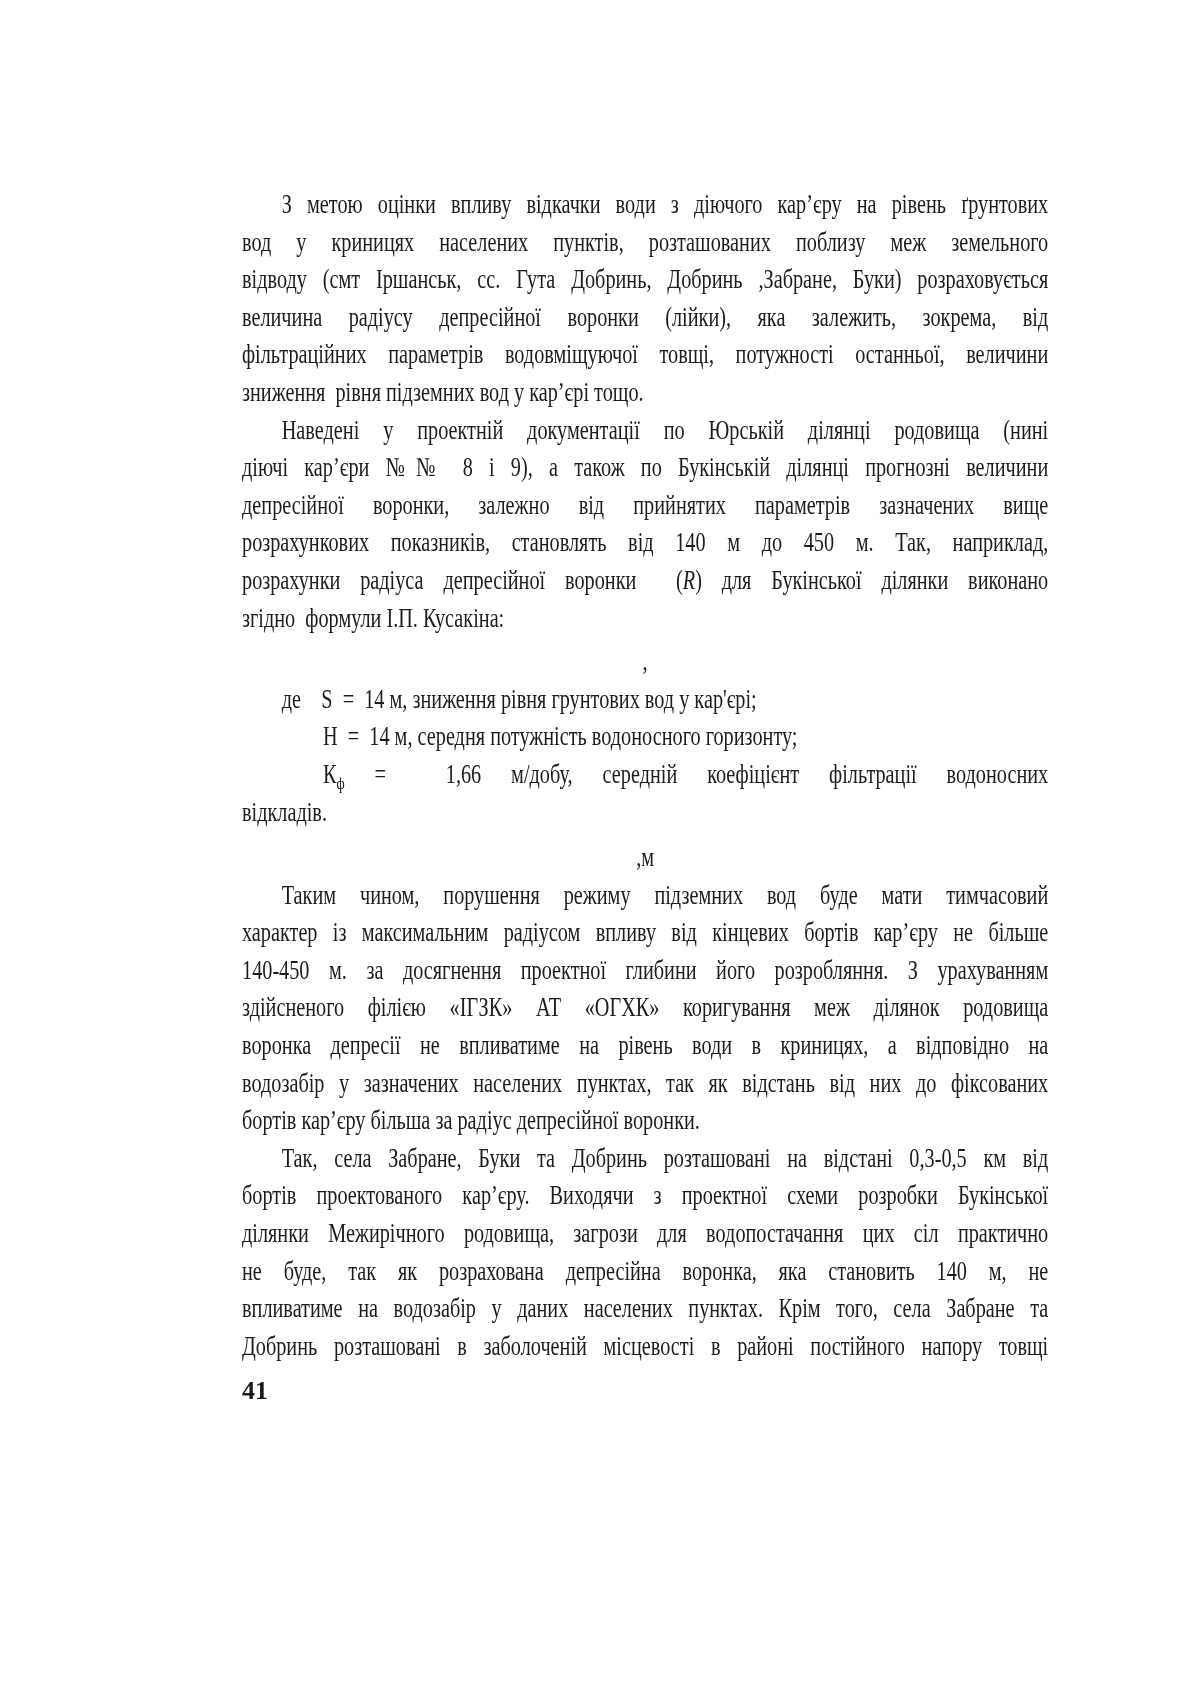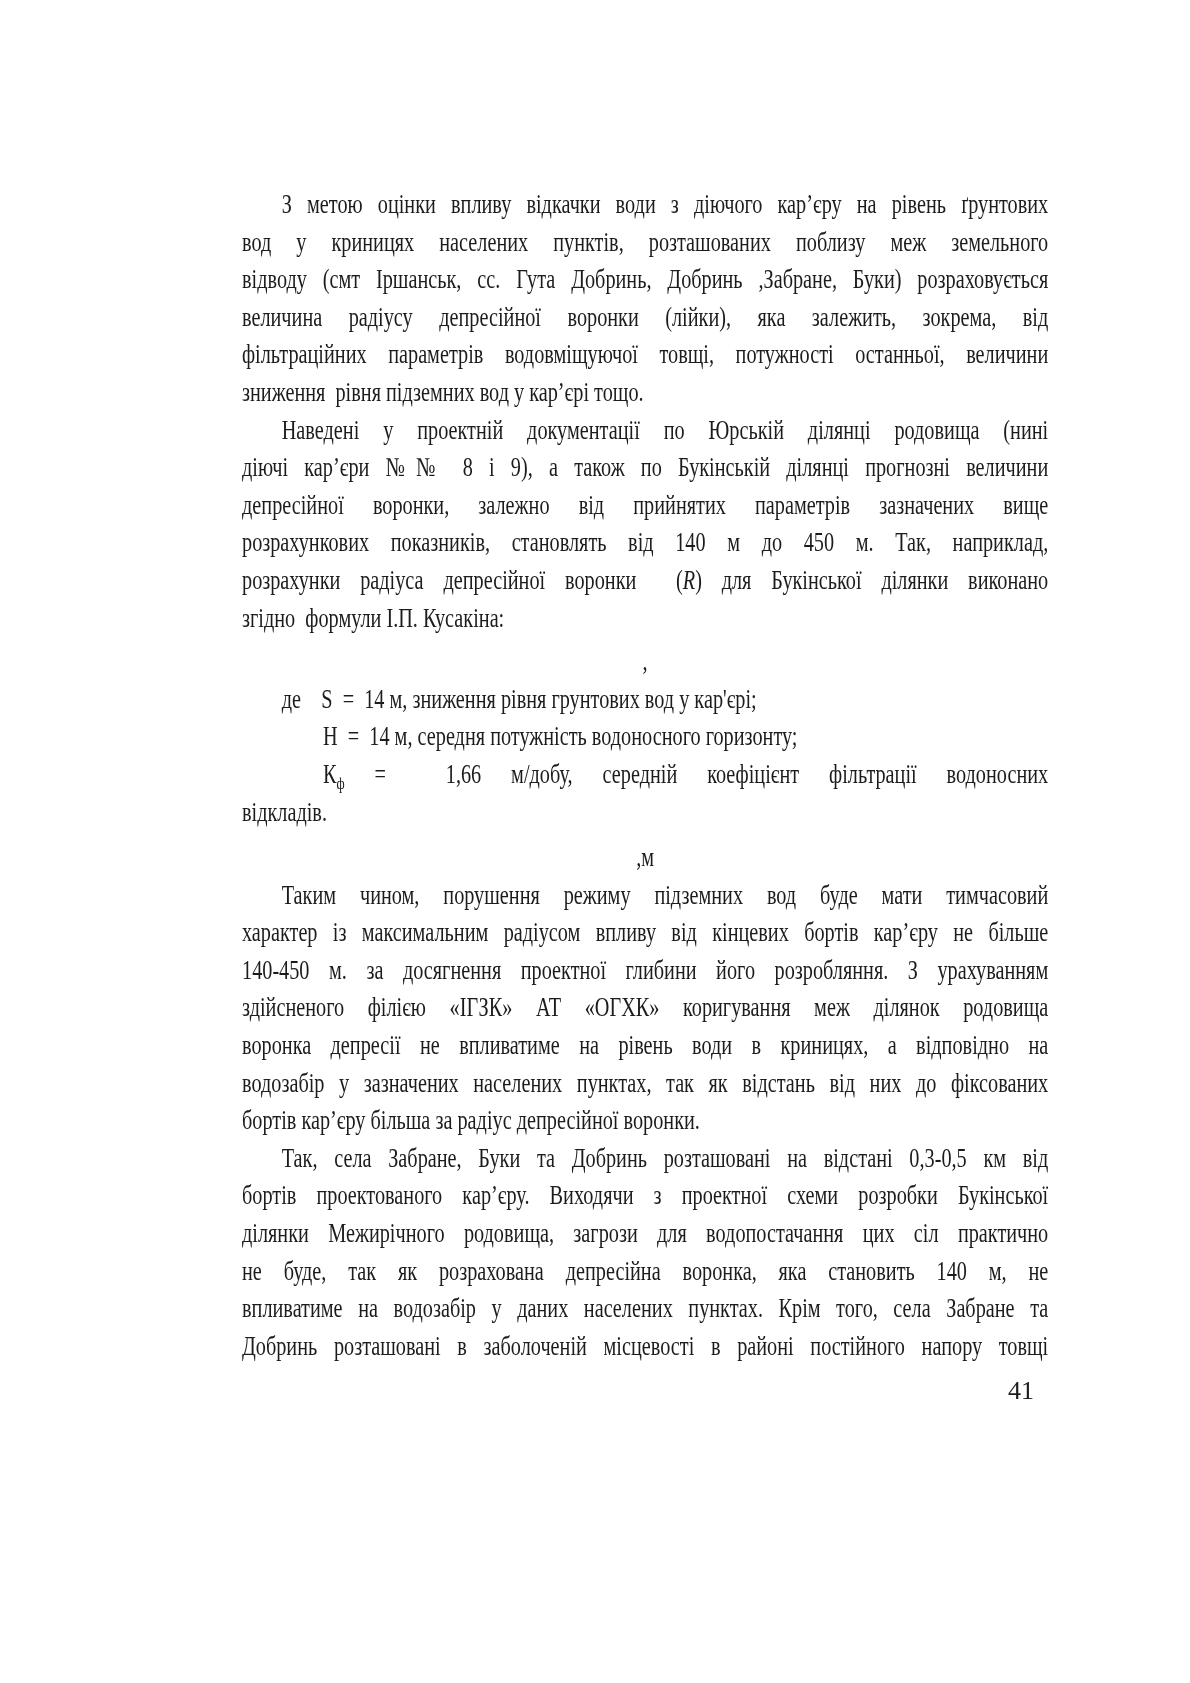--- a/index.html
+++ b/index.html
@@ -44,23 +44,23 @@
   sub {
     font-size: 0.62em;
     line-height: 0;
   }
   i { font-style: italic; }
   .pagenum {
     position: absolute;
     top: 1376px;
     left: 242px;
     width: 792px;
-    text-align: right;
     font-size: 26px;
     line-height: 30px;
+    font-weight: bold;
   }
 </style>
 </head>
 <body>
 
 <div class="textblock">
 
   <div>
     <div class="line j ind">З метою оцінки впливу відкачки води з діючого кар’єру на рівень ґрунтових</div>
     <div class="line j">вод у криницях населених пунктів, розташованих поблизу меж земельного</div>

